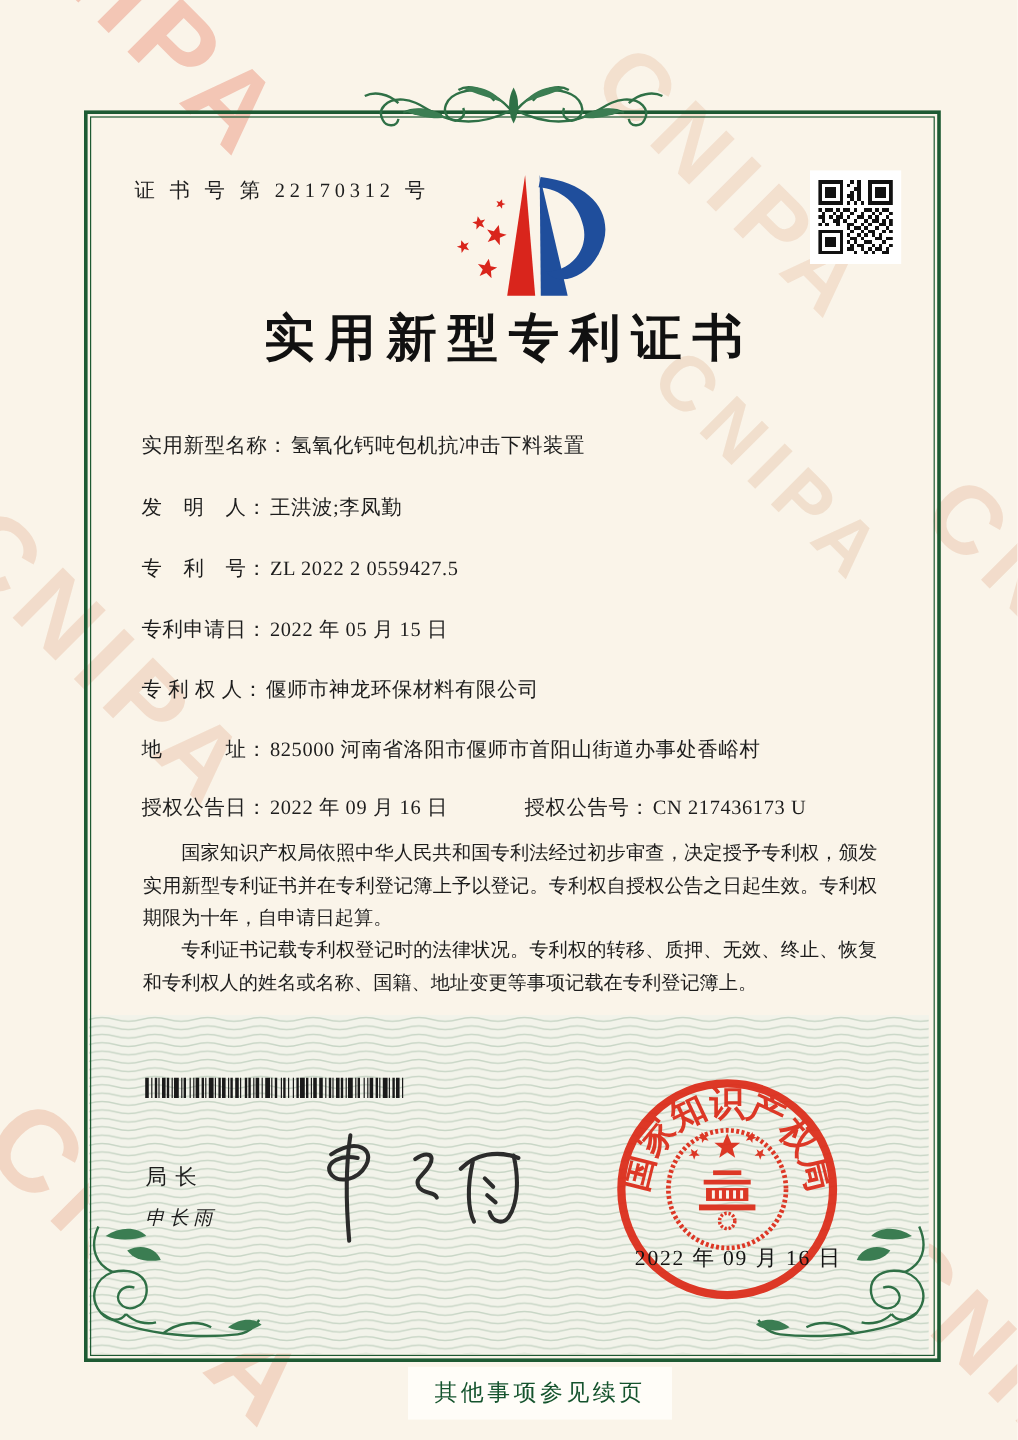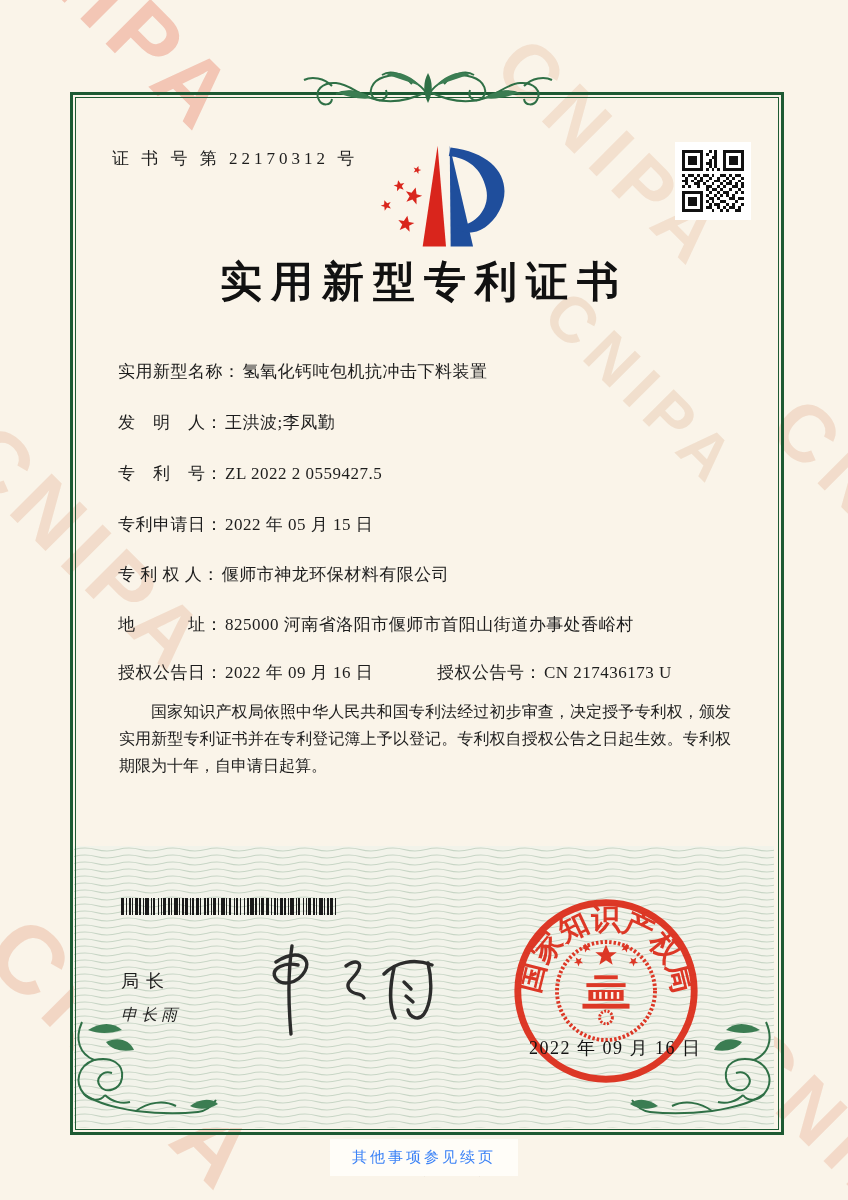--- a/index.html
+++ b/index.html
@@ -59,22 +59,22 @@
   .paras p{margin:0;text-indent:2em;}
   
   .barcode{position:absolute;left:120px;top:898px;width:218px;height:17px;}
   .signer-title{position:absolute;left:121px;top:969px;font-size:18px;letter-spacing:7px;}
   .signer-name{position:absolute;left:121px;top:1005px;font-size:16px;letter-spacing:4px;font-style:italic;}
   .signature{position:absolute;left:236px;top:938px;width:215px;height:102px;}
   .seal{position:absolute;left:508px;top:893px;width:196px;height:196px;opacity:0.93;}
   .seal-date{position:absolute;left:529px;top:1036px;font-size:18px;letter-spacing:1.5px;color:#131313;z-index:5;font-weight:500;}
   .page-info{position:absolute;left:70px;top:1160px;width:708px;text-align:center;font-size:14px;letter-spacing:2px;color:#2b2b2b;}
   .cont-note{
-    position:absolute;left:330px;top:1139px;
-    background:#fffdf8;padding:9px 22px;font-size:15px;letter-spacing:3px;color:#3b82f6;
+    position:absolute;left:340px;top:1139px;
+    background:#fffdf8;padding:9px 22px;font-size:19px;letter-spacing:3px;color:#14532d;
   }
 </style>
 </head>
 <body>
 
 <div class="page">
 
   <div class="wm wm1">CNIPA</div>
   <div class="wm wm2">CNIPA</div>
   <div class="wm wm3">CNIPA</div>
@@ -202,20 +202,21 @@
   <div class="row" style="top:613px">
     <span class="flabel">地　　　址：</span><span class="fvalue">825000  河南省洛阳市偃师市首阳山街道办事处香峪村</span>
   </div>
   <div class="row" style="top:661px">
     <span class="flabel">授权公告日：</span><span class="fvalue">2022 年 09 月 16 日</span>
     <span class="gz"><span class="flabel">授权公告号：</span><span class="fvalue">CN 217436173 U</span></span>
   </div>
 
   <div class="paras">
     <p>国家知识产权局依照中华人民共和国专利法经过初步审查，决定授予专利权，颁发实用新型专利证书并在专利登记簿上予以登记。专利权自授权公告之日起生效。专利权期限为十年，自申请日起算。</p>
+    <p>专利证书记载专利权登记时的法律状况。专利权的转移、质押、无效、终止、恢复和专利权人的姓名或名称、国籍、地址变更等事项记载在专利登记簿上。</p>
   </div>
 
   <div class="barcode">
     <svg width="218" height="17" xmlns="http://www.w3.org/2000/svg">
       <path d="M1 8.5 H217" stroke="#1a1a1a" stroke-width="17" stroke-dasharray="3 2 1 2 2 1 1 2 3 1 2 2 1 1 4 2 1 1 2 3 1 2 1 1 3 2 2 1 1 2 4 1 1 2 2 1 3 2 1 1 2 2 3 1 1 3 2 1 2 2 1 1 3 2 1 2 4 1 1 2 2 3 1 1 2 2 1 3 1 2 2 1 4 1 2 2 1 1 3 2"></path>
     </svg>
   </div>
 
   <div class="signer-title">局长</div>
   <div class="signer-name">申长雨</div>

